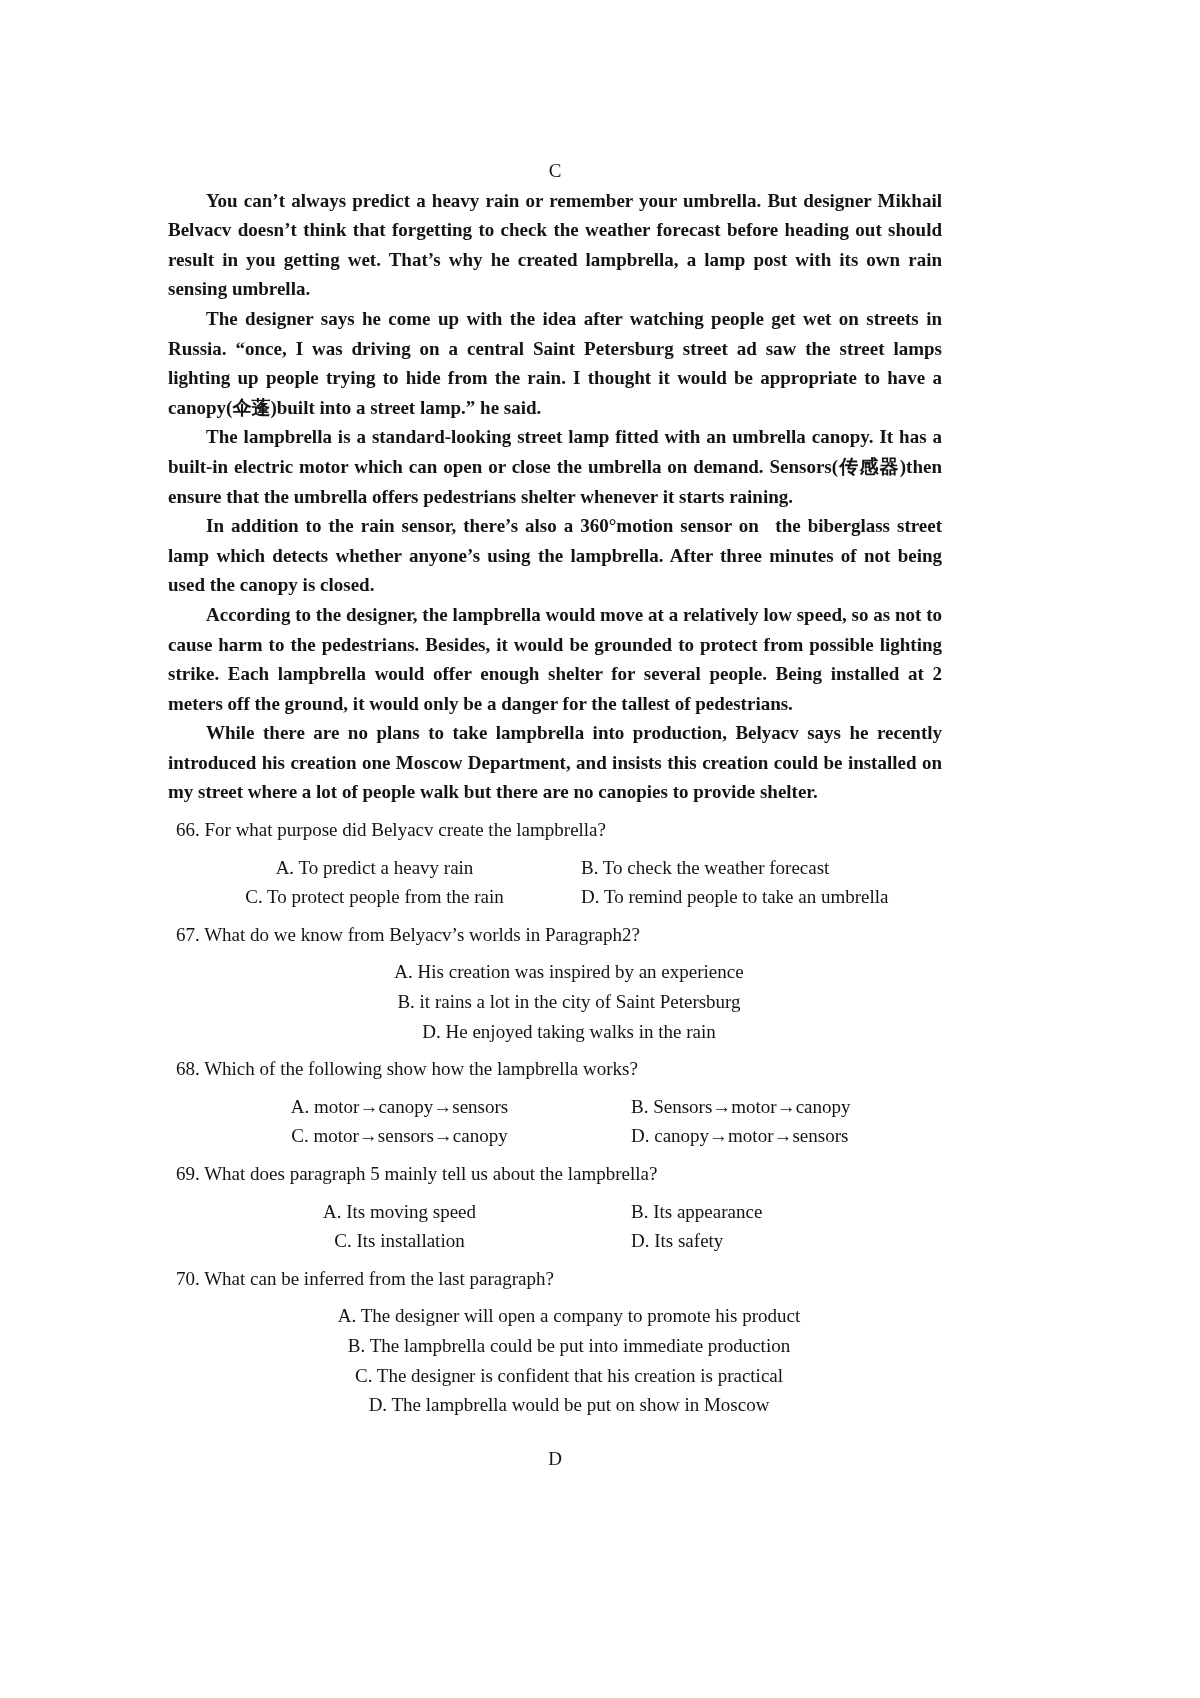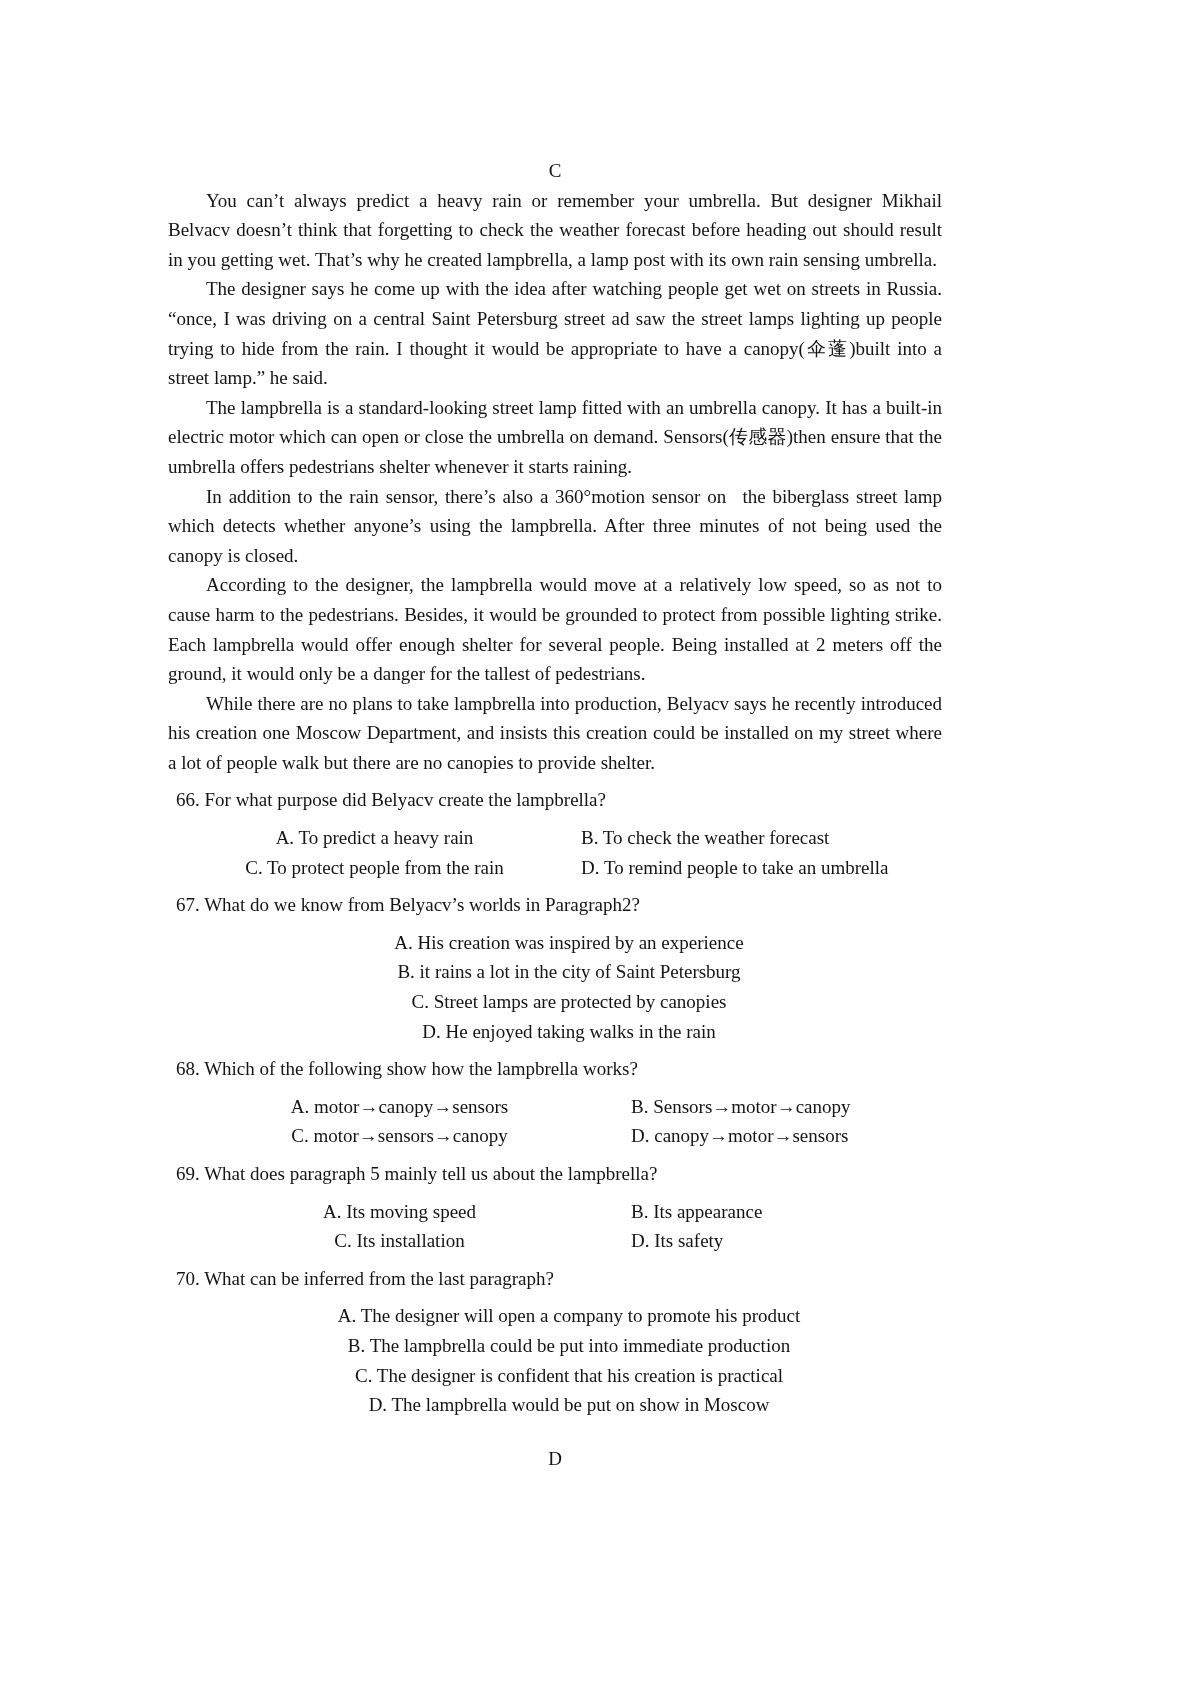--- a/index.html
+++ b/index.html
@@ -26,20 +26,21 @@
   }
   .section-title {
     text-align: center;
     margin: 0 0 0 0;
   }
   .para {
     margin: 0;
     text-indent: 38px;
     text-align: justify;
     text-justify: inter-word;
+    font-weight: bold;
   }
   .qblock { margin: 0; }
   .qtext { margin: 8px; }
   .opt-row { display: flex; }
   .opt {
     padding-left: 28px;
     box-sizing: border-box;
     text-align: center;
   }
   .opt.w66 { width: 385px; }
@@ -73,21 +74,20 @@
       <div class="opt-row">
         <div class="opt w66">C. To protect people from the rain</div>
         <div class="opt">D. To remind people to take an umbrella</div>
       </div>
     </div>
 
     <div class="qblock">
       <div class="qtext">67. What do we know from Belyacv’s worlds in Paragraph2?</div>
       <div class="opt">A. His creation was inspired by an experience</div>
       <div class="opt">B. it rains a lot in the city of Saint Petersburg</div>
-      <div class="opt">C. Street lamps are protected by canopies</div>
       <div class="opt">D. He enjoyed taking walks in the rain</div>
     </div>
 
     <div class="qblock">
       <div class="qtext">68. Which of the following show how the lampbrella works?</div>
       <div class="opt-row">
         <div class="opt w68">A. motor→canopy→sensors</div>
         <div class="opt">B. Sensors→motor→canopy</div>
       </div>
       <div class="opt-row">

